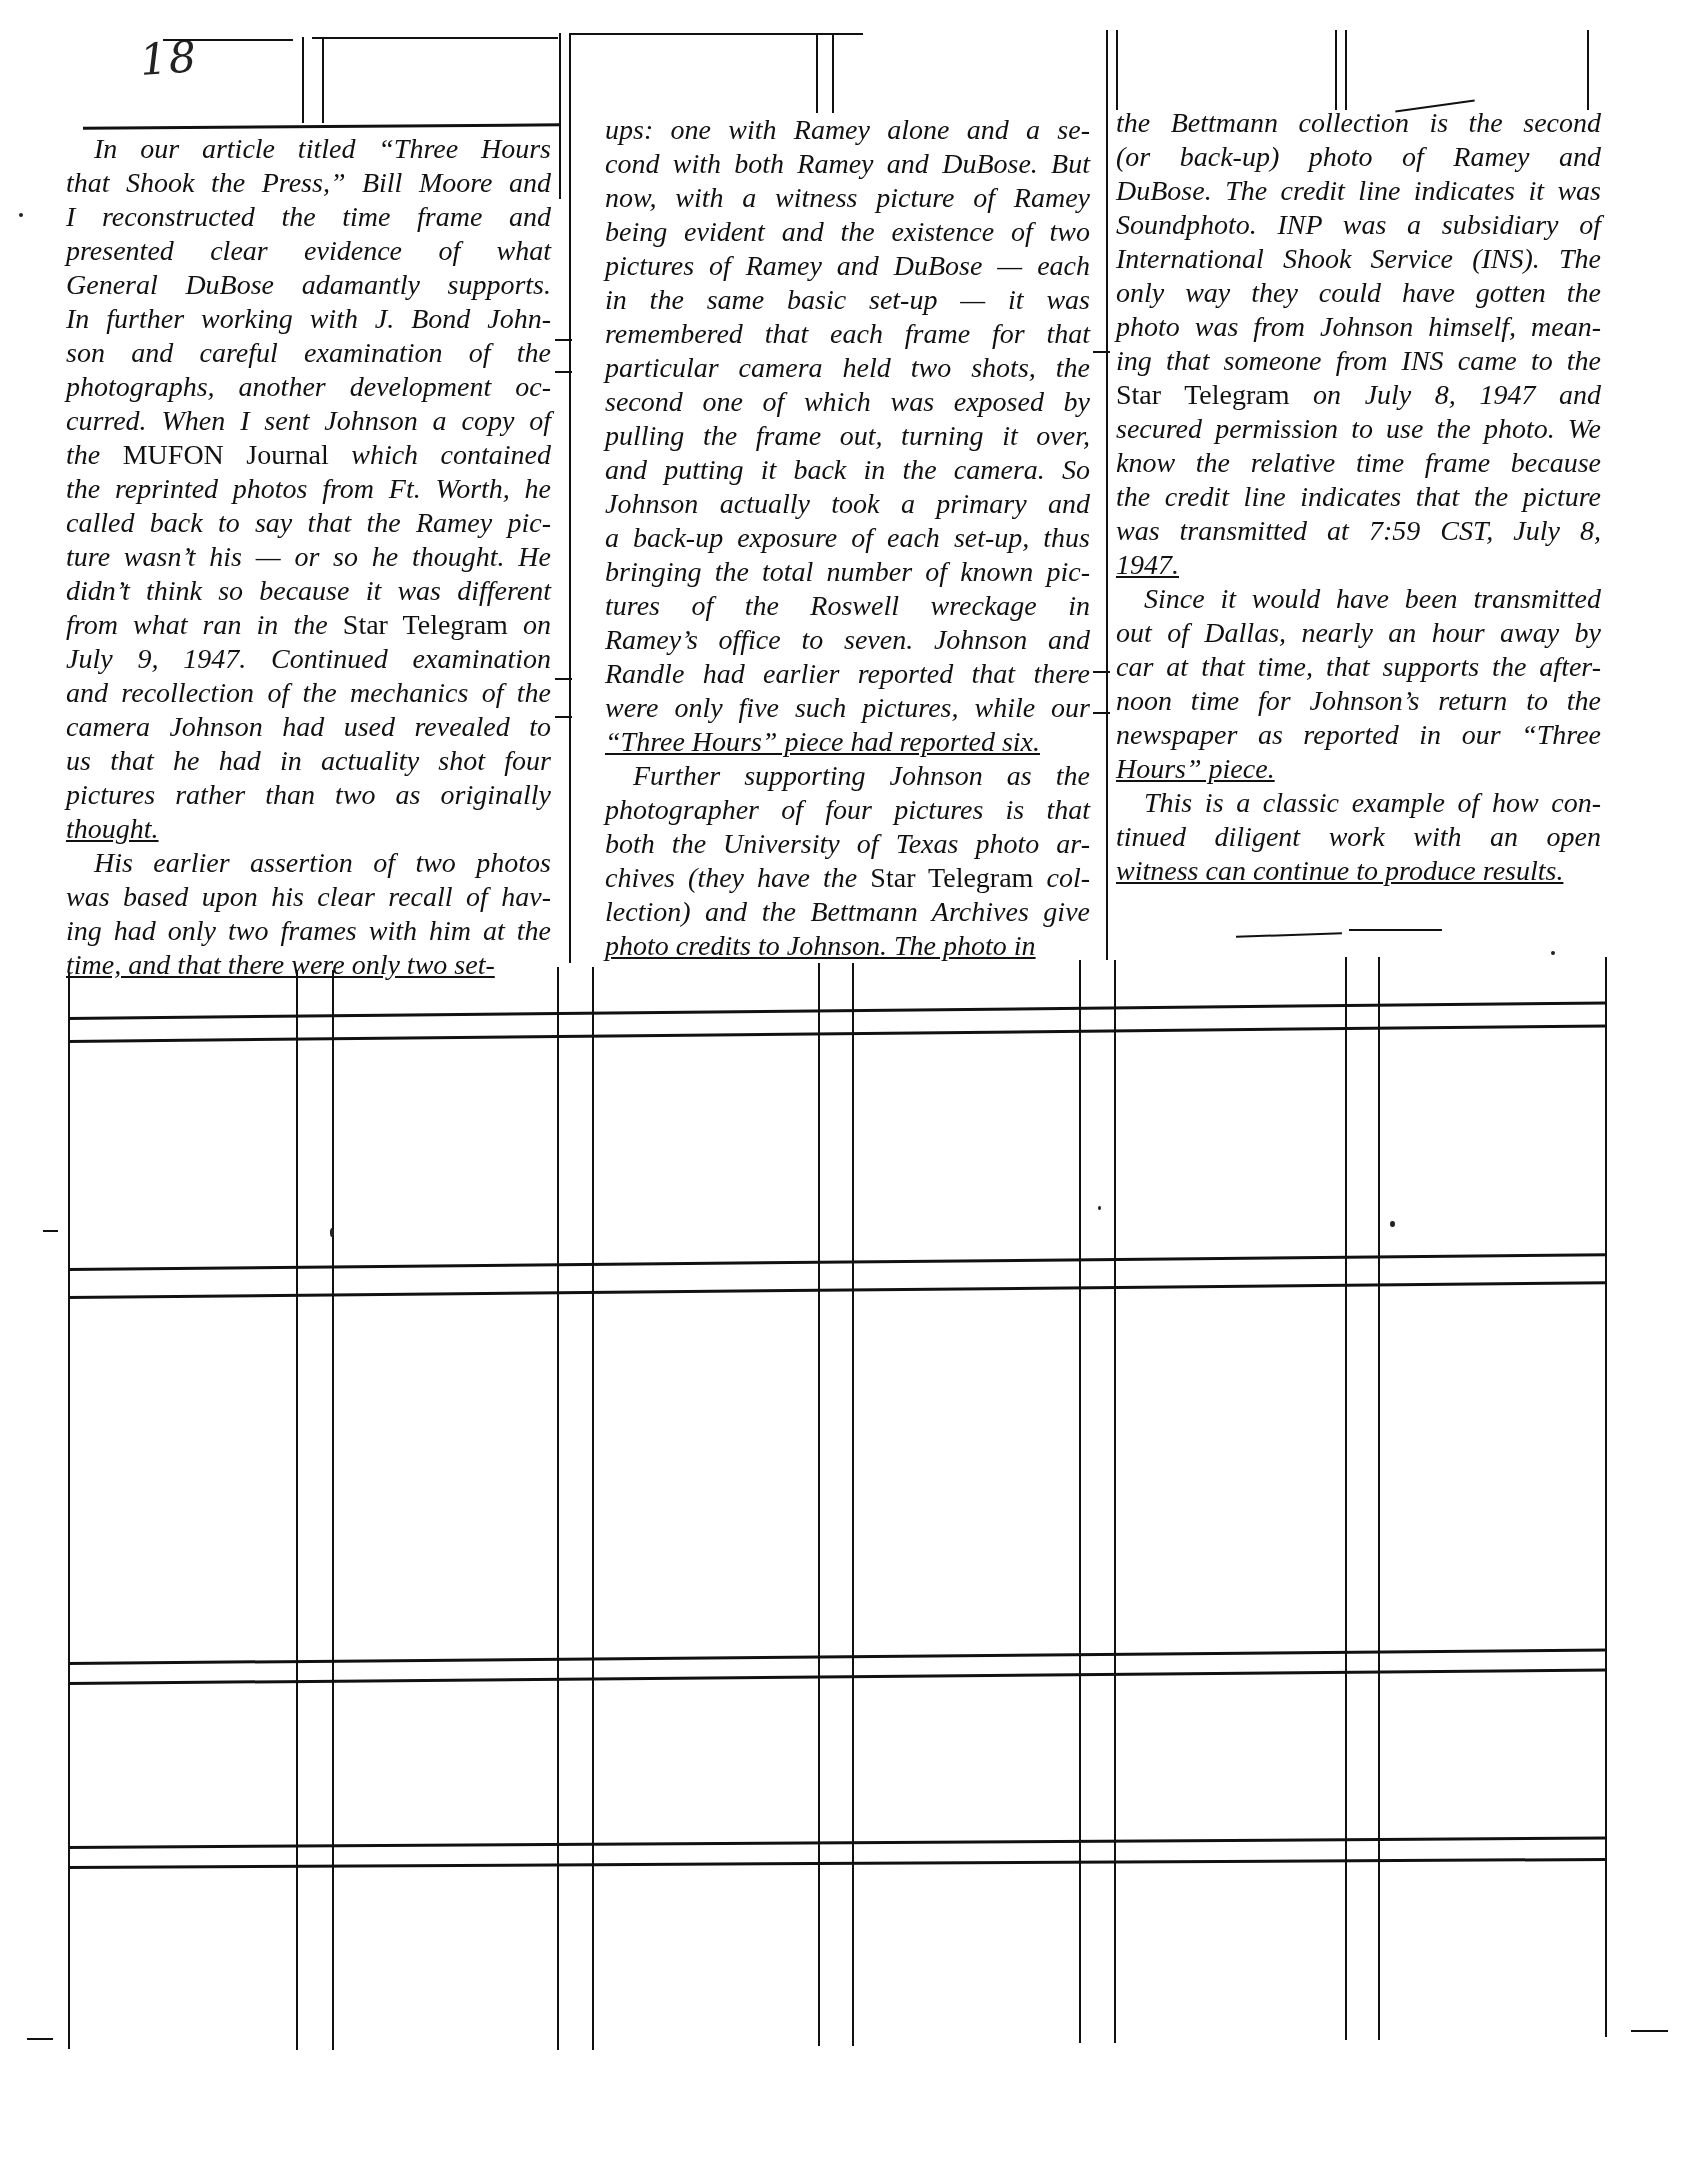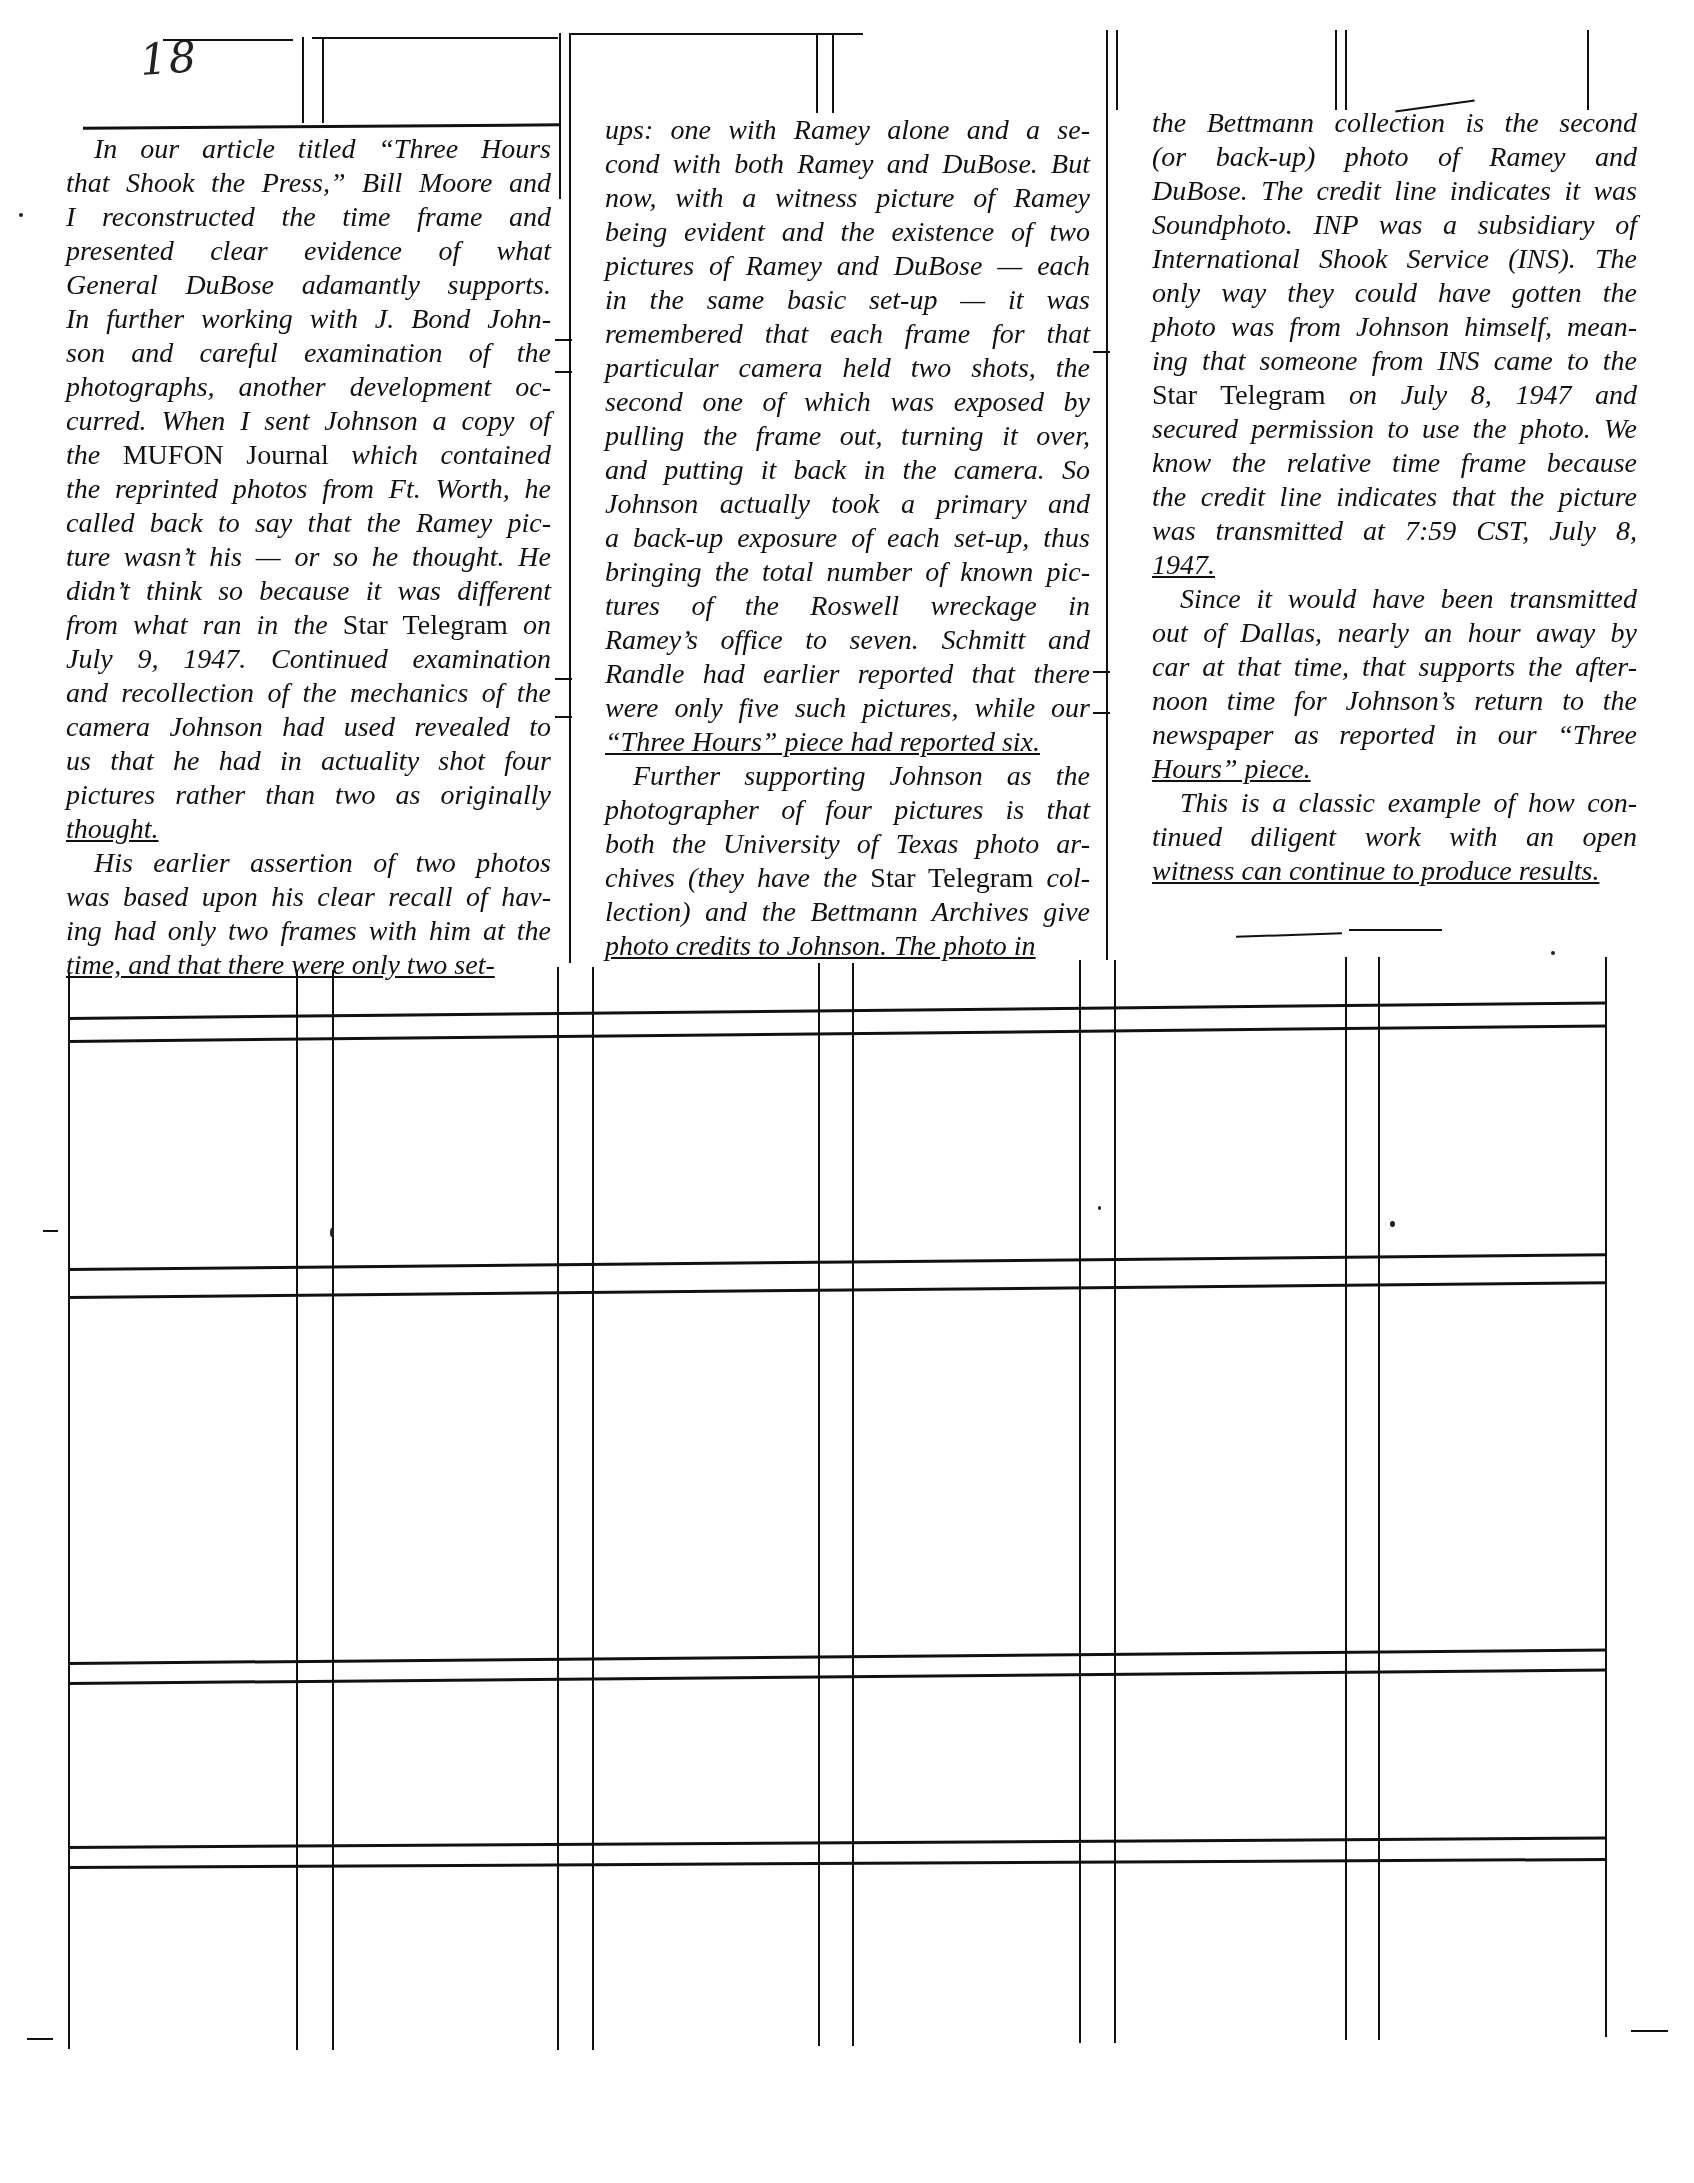--- a/index.html
+++ b/index.html
@@ -10,21 +10,21 @@
   .vthin { width:2px; }
   .page-number { position:absolute; left:140px; top:33px; font-family:"DejaVu Serif",serif; font-style:italic; font-size:43px; color:#222; transform:rotate(-4deg); letter-spacing:1.3px; }
   .col { position:absolute; font-style:italic; font-size:28px; line-height:34px; text-align:justify; color:#111; }
   .col p { margin:0; }
   .col .line { display:block; text-align:justify; text-align-last:justify; white-space:nowrap; }
   .col .line.last { text-align-last:left;text-decoration:underline; }
   .col .indent { padding-left:28px; }
   .roman { font-style:normal; }
   .col1 { left:66px; top:132px; width:485px; }
   .col2 { left:605px; top:113px; width:485px; }
-  .col3 { left:1152px; top:106px; width:485px; }
+  .col3 { left:1116px; top:106px; width:485px; }
   .speck { position:absolute; background:#222; border-radius:50%; }
 </style>
 </head>
 <body>
 
 <div class="page-number">18</div>
 
 <div>
   <div class="ink hthin" style="left:163px;top:39px;width:130px;"></div>
   <div class="ink hthin" style="left:312px;top:37px;width:246px;"></div>
@@ -96,21 +96,21 @@
       <span class="line">in the same basic set-up — it was</span>
       <span class="line">remembered that each frame for that</span>
       <span class="line">particular camera held two shots, the</span>
       <span class="line">second one of which was exposed by</span>
       <span class="line">pulling the frame out, turning it over,</span>
       <span class="line">and putting it back in the camera. So</span>
       <span class="line">Johnson actually took a primary and</span>
       <span class="line">a back-up exposure of each set-up, thus</span>
       <span class="line">bringing the total number of known pic-</span>
       <span class="line">tures of the Roswell wreckage in</span>
-      <span class="line">Ramey’s office to seven. Schmitt and</span>
+      <span class="line">Ramey’s office to seven. Johnson and</span>
       <span class="line">Randle had earlier reported that there</span>
       <span class="line">were only five such pictures, while our</span>
       <span class="line last">“Three Hours” piece had reported six.</span>
     </p>
     <p>
       <span class="line indent">Further supporting Johnson as the</span>
       <span class="line">photographer of four pictures is that</span>
       <span class="line">both the University of Texas photo ar-</span>
       <span class="line">chives (they have the <span class="roman">Star Telegram</span> col-</span>
       <span class="line">lection) and the Bettmann Archives give</span>

